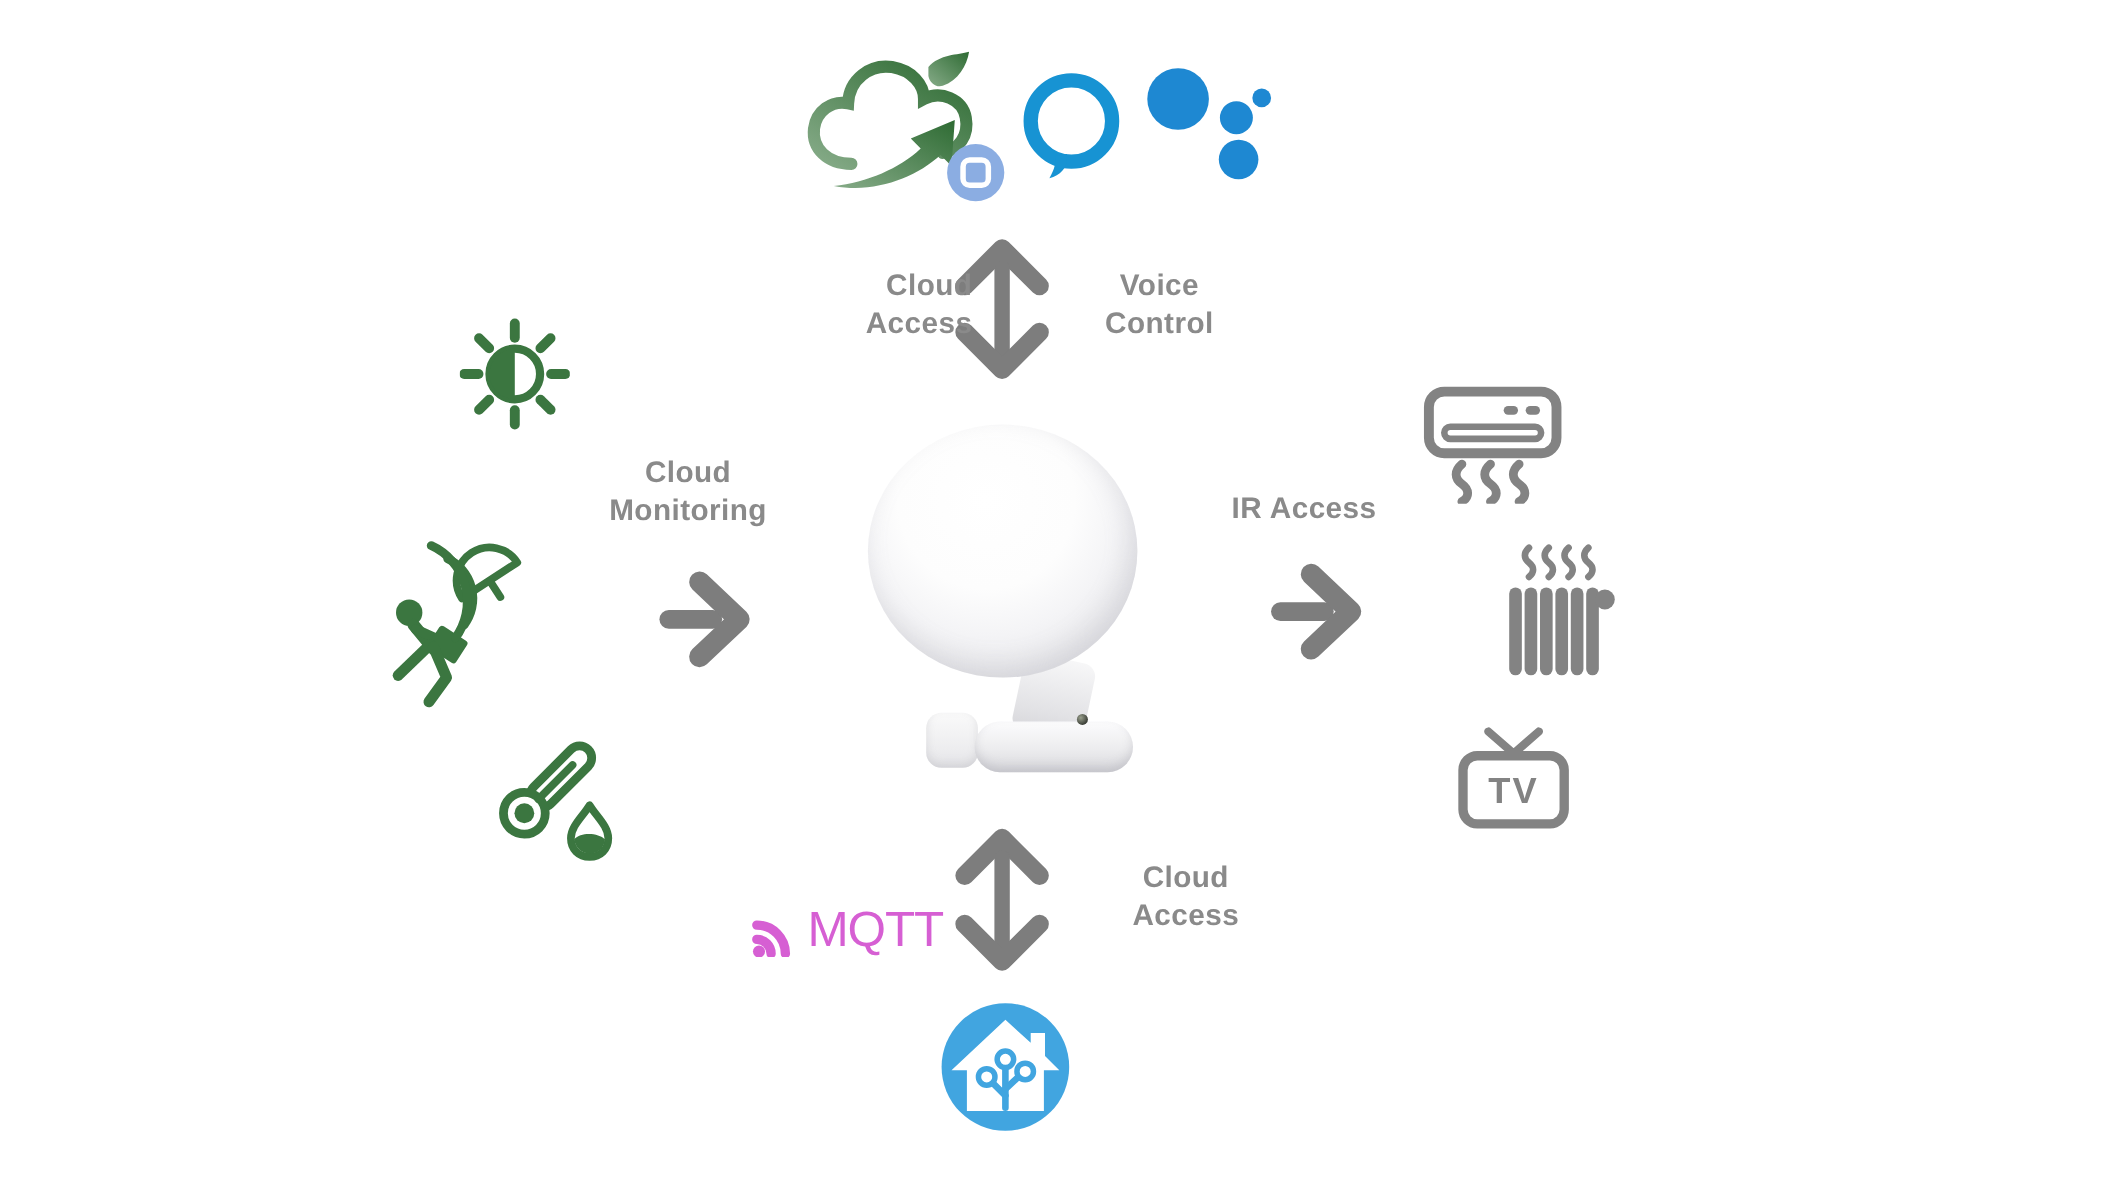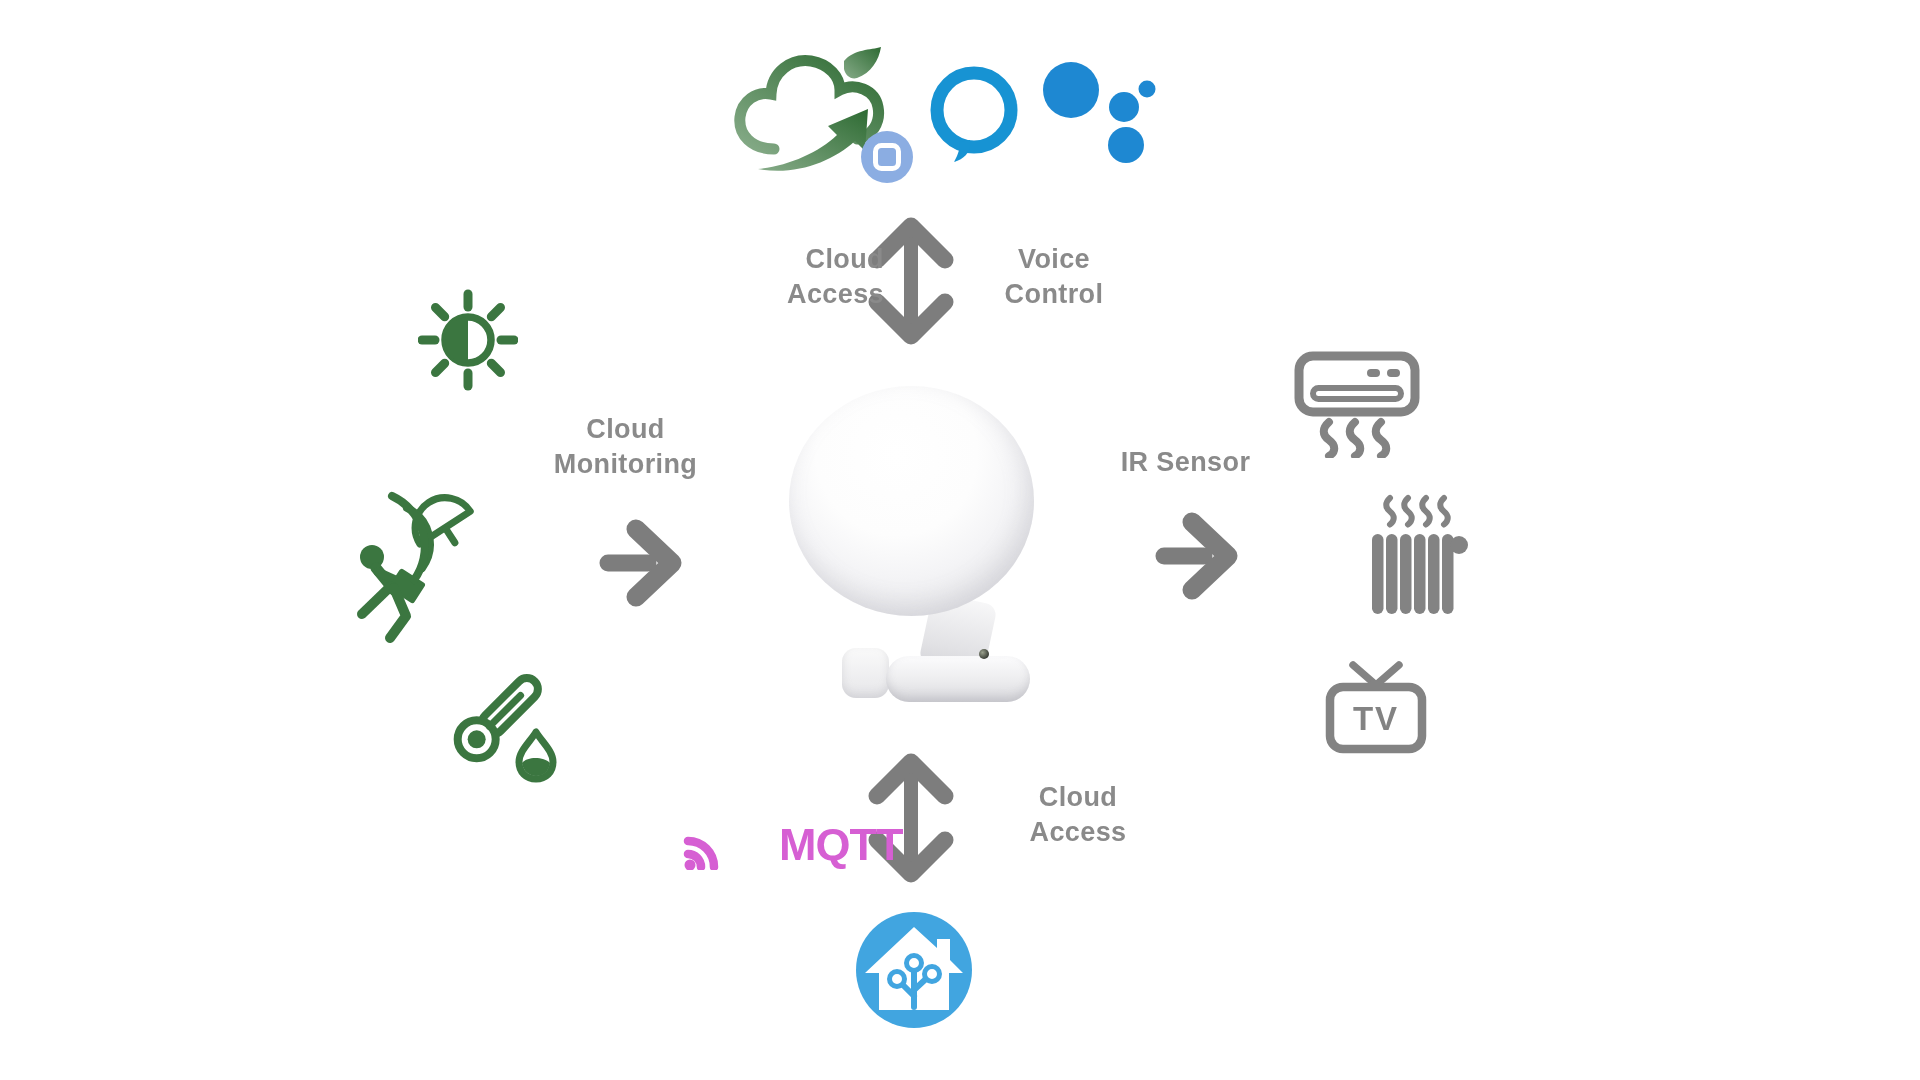--- a/index.html
+++ b/index.html
@@ -59,23 +59,22 @@
     box-shadow:inset 0 -5px 9px rgba(150,150,160,.3);
   }
   .stand-screw{
     position:absolute;left:979px;top:649px;width:10px;height:10px;z-index:3;
     border-radius:50%;background:radial-gradient(circle at 35% 35%,#9aa08d,#3c4038 70%);
   }
   .mqtt-wrap{
     position:absolute;left:683px;top:820px;display:flex;align-items:center;gap:5px;z-index:5;
   }
   .mqtt-text{
-    color:var(--mqtt-pink,#d65fd3);font-weight:700;font-size:45px;line-height:50px;
+    color:var(--mqtt-pink,#d65fd3);font-weight:400;font-size:45px;line-height:50px;
     letter-spacing:-1px;
-    margin-left:45px;
   }
 </style>
 </head>
 <body>
 
 <div class="canvas">
 
   <svg class="abs" style="left:728px;top:45px;" width="192" height="145" viewBox="0 0 192 145">
     <defs>
       <linearGradient id="cg" x1="0" y1="1" x2="1" y2="0">
@@ -161,21 +160,21 @@
   </svg>
 
   <div>
     <div class="stand-neck"></div>
     <div class="stand-foot"></div>
     <div class="stand-base"></div>
     <div class="stand-screw"></div>
     <div class="sphere"></div>
   </div>
 
-  <div class="label" style="left:1098px;top:445px;width:175px;">IR Sensor</div>
+  <div class="label" style="left:1098px;top:445px;width:175px;">IR Access</div>
 
   <svg class="abs" style="left:1152px;top:508px;" width="97" height="97" viewBox="0 0 97 97">
     <line x1="12" y1="48" x2="52" y2="48" class="as" stroke-width="17" stroke-linecap="round"></line>
     <path d="M40,14 L76,48 L40,82" class="as" stroke-width="19" stroke-linecap="round" stroke-linejoin="round"></path>
   </svg>
 
   <svg class="abs" style="left:1293px;top:350px;" width="128" height="108" viewBox="0 0 128 108">
     <rect x="6" y="6" width="116" height="56" rx="14" class="ysw" stroke-width="9"></rect>
     <rect x="20" y="38" width="88" height="11" rx="5.5" class="ys" stroke-width="6"></rect>
     <rect x="74" y="19" width="13" height="8" rx="4" class="yf"></rect>

